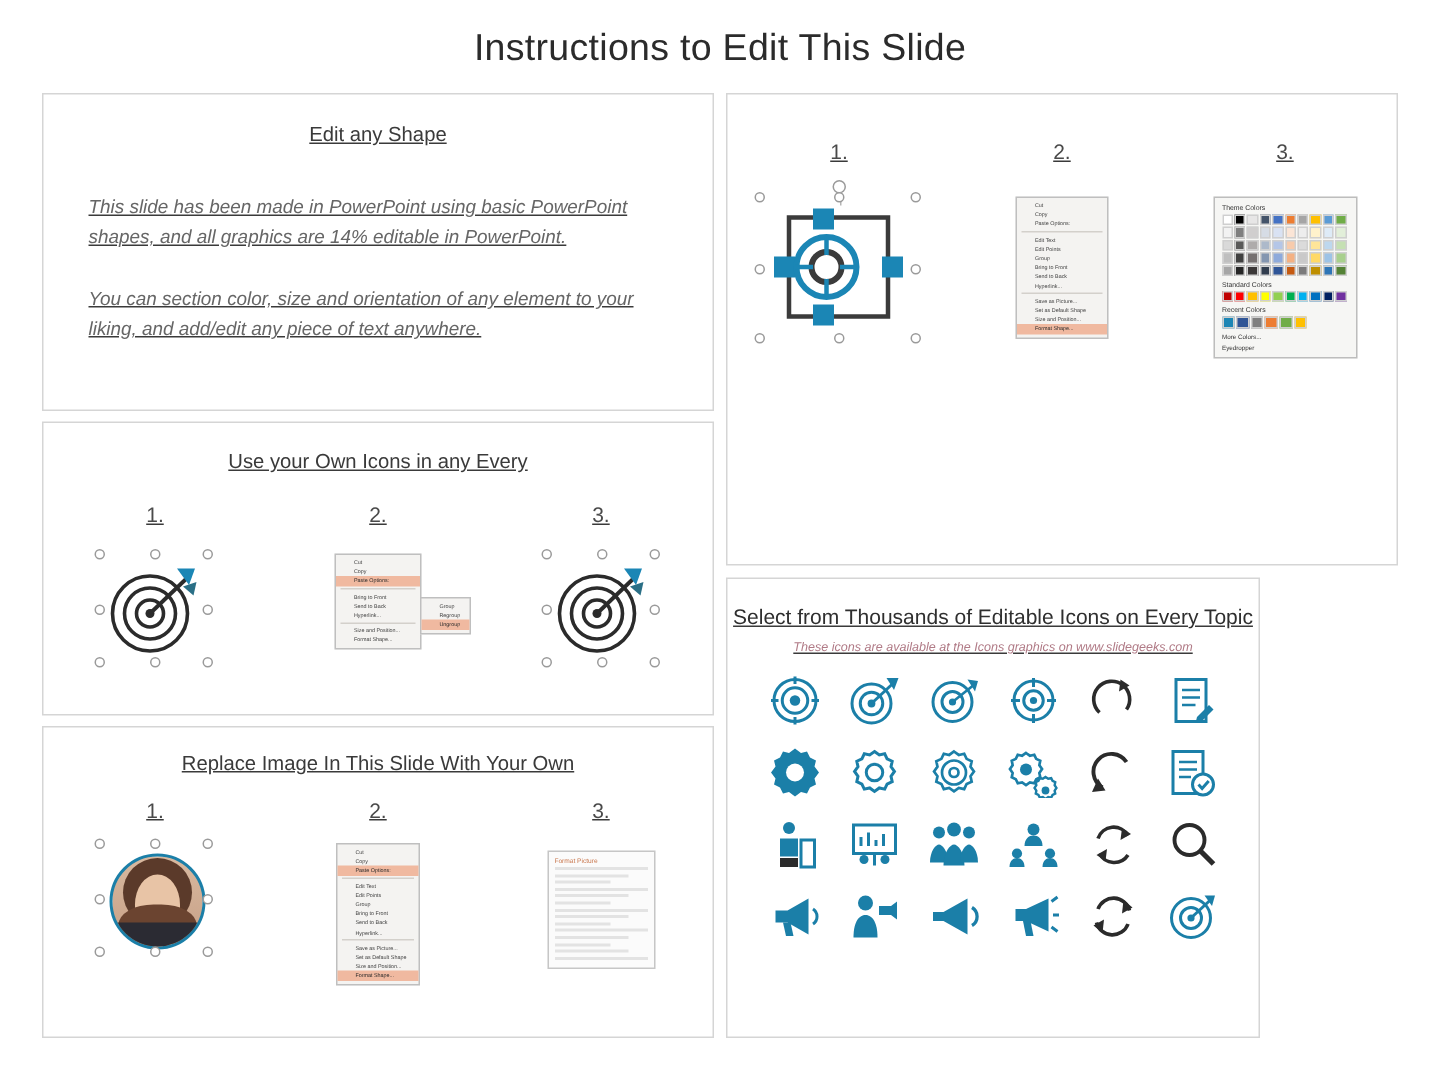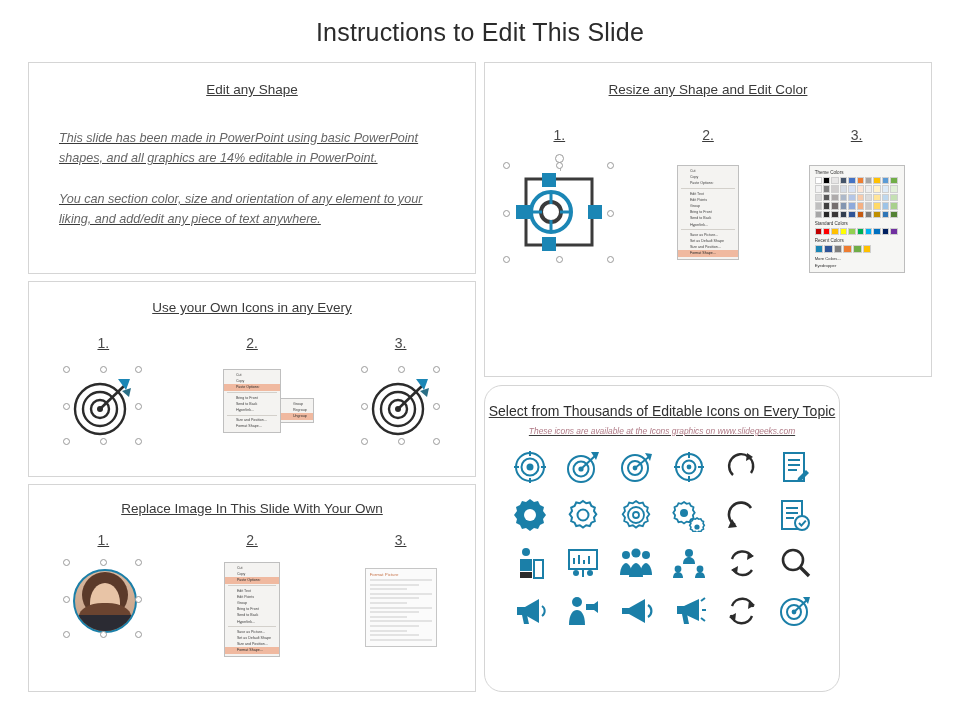--- a/index.html
+++ b/index.html
@@ -173,21 +173,20 @@
     height: 196px;
   }
   #panel-icons .panel-title { margin-top: 18px; }
 
   
   #panel-library {
     left: 484px;
     top: 385px;
     width: 356px;
     height: 307px;
-    border-radius: 18px;
   }
   #panel-library .lib-title {
     text-align: center;
     font-size: 14px;
     color: #2f2f2f;
     margin-top: 17px;
   }
   #panel-library .lib-sub {
     text-align: center;
     font-size: 8.4px;
@@ -299,21 +298,20 @@
 
   <div class="slide-title">Instructions to Edit This Slide</div>
 
   <div class="panel" id="panel-edit-shape">
     <div class="panel-title">Edit any Shape</div>
     <div class="body-text first">This slide has been made in PowerPoint using basic PowerPoint shapes, and all graphics are 14% editable in PowerPoint.</div>
     <div class="body-text second">You can section color, size and orientation of any element to your liking, and add/edit any piece of text anywhere.</div>
   </div>
 
   <div class="panel" id="panel-resize">
-    <div class="panel-title">Resize any Shape and Edit Color</div>
 
     <div class="step-row" style="margin-top:30px;">
       <div class="step-cell">
           <div class="step-num">1.</div>
         </div>
       <div class="step-cell">
           <div class="step-num">2.</div>
         </div>
       <div class="step-cell">
           <div class="step-num">3.</div>

